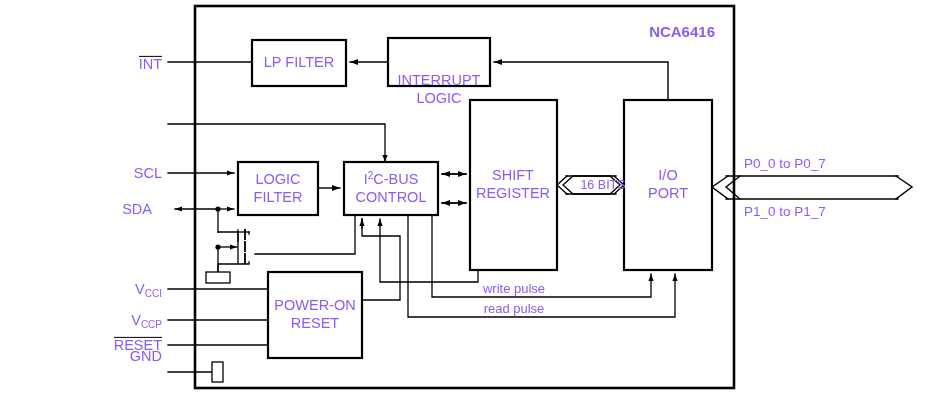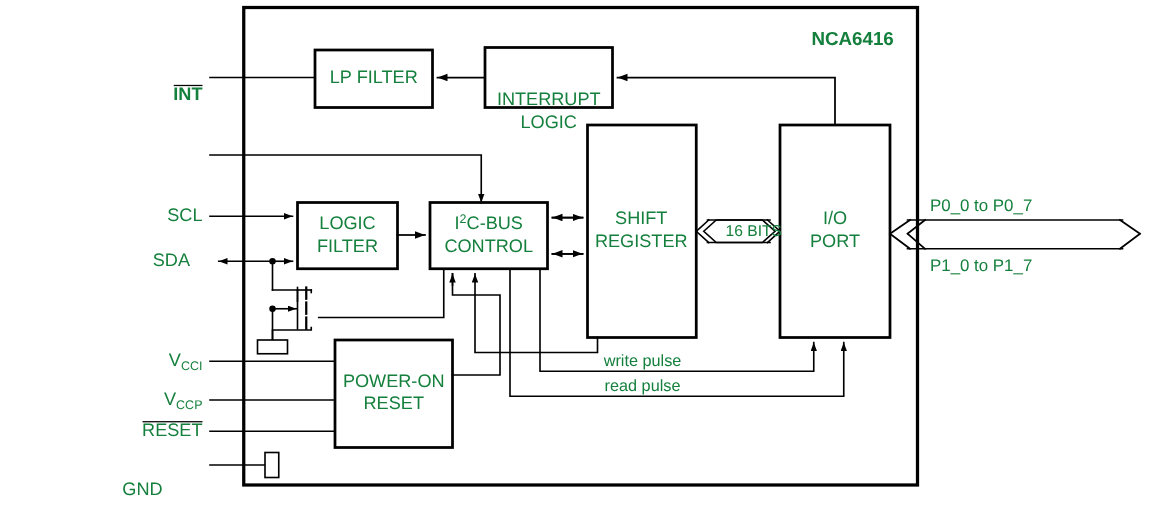--- a/index.html
+++ b/index.html
@@ -19,21 +19,21 @@
   #svg-layer {
     position: absolute;
     left: 0;
     top: 0;
     width: 930px;
     height: 413px;
   }
   .lbl {
     position: absolute;
     font-family: "Liberation Sans", sans-serif;
-    color: #15803d;
+    color: #8b5cf6;
     white-space: nowrap;
     line-height: 1.12;
   }
   
   .pin-label {
     font-size: 14.5px;
     text-align: right;
     transform: translateY(-50%);
   }
   .pin-label .ovl {
@@ -189,34 +189,34 @@
       <path d="M478,270 L478,282 L380,282 L380,219" stroke-width="1.3" marker-end="url(#arrS)"></path>
 
       <path d="M362,300 L400,300 L400,236 L362,236 L362,219" stroke-width="1.3"></path>
       <path d="M362,228 L362,219" stroke-width="1.3" marker-end="url(#arrS)"></path>
 
     </g>
   </svg>
 
   <div class="lbl chip-title" style="left:600px; top:32px; width:115px;">NCA6416</div>
 
-  <div class="lbl pin-label" style="left:66px; top:76px; width:96px;font-weight:bold;"><span class="ovl">INT</span></div>
+  <div class="lbl pin-label" style="left:66px; top:64px; width:96px;"><span class="ovl">INT</span></div>
 
 
   <div class="lbl pin-label" style="left:66px; top:173px; width:96px;">SCL</div>
 
   <div class="lbl pin-label" style="left:56px; top:209px; width:96px;">SDA</div>
 
   <div class="lbl pin-label" style="left:66px; top:289px; width:96px;"><span>V</span><sub>CCI</sub></div>
 
   <div class="lbl pin-label" style="left:66px; top:320px; width:96px;"><span>V</span><sub>CCP</sub></div>
 
   <div class="lbl pin-label" style="left:56px; top:345px; width:106px;"><span class="ovl">RESET</span></div>
 
-  <div class="lbl pin-label" style="left:66px; top:392px; width:96px;text-align:center;">GND</div>
+  <div class="lbl pin-label" style="left:66px; top:356px; width:96px;">GND</div>
 
   <div class="lbl block-text" style="left:299px; top:63px;">LP FILTER</div>
 
   <div class="lbl block-text" style="left:439px; top:62px;margin-top:28px;">
     <div>INTERRUPT</div>
     <div>LOGIC</div>
   </div>
 
   <div class="lbl block-text" style="left:278px; top:189px;">
     <div>LOGIC</div>

